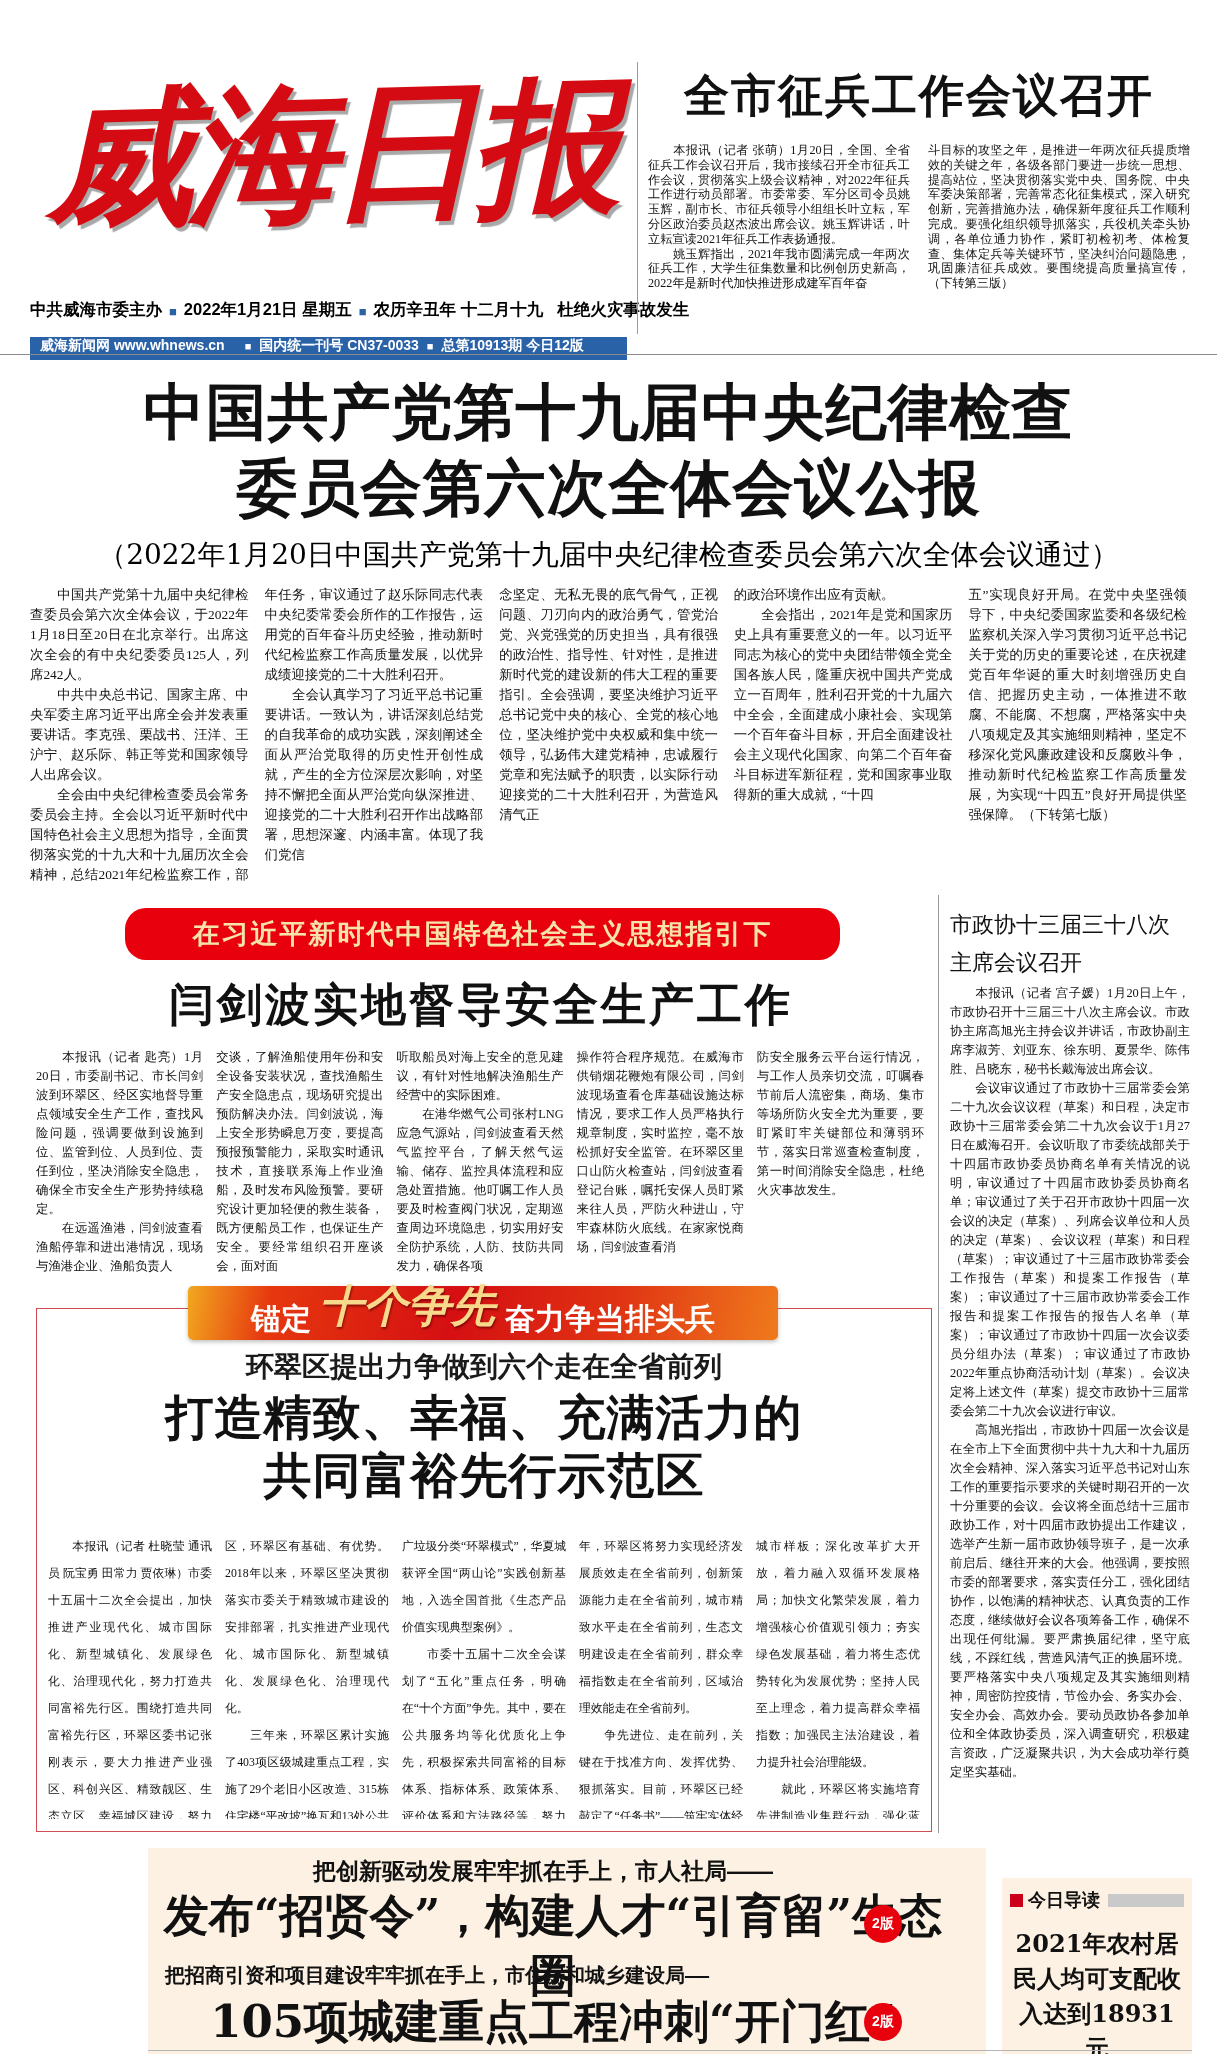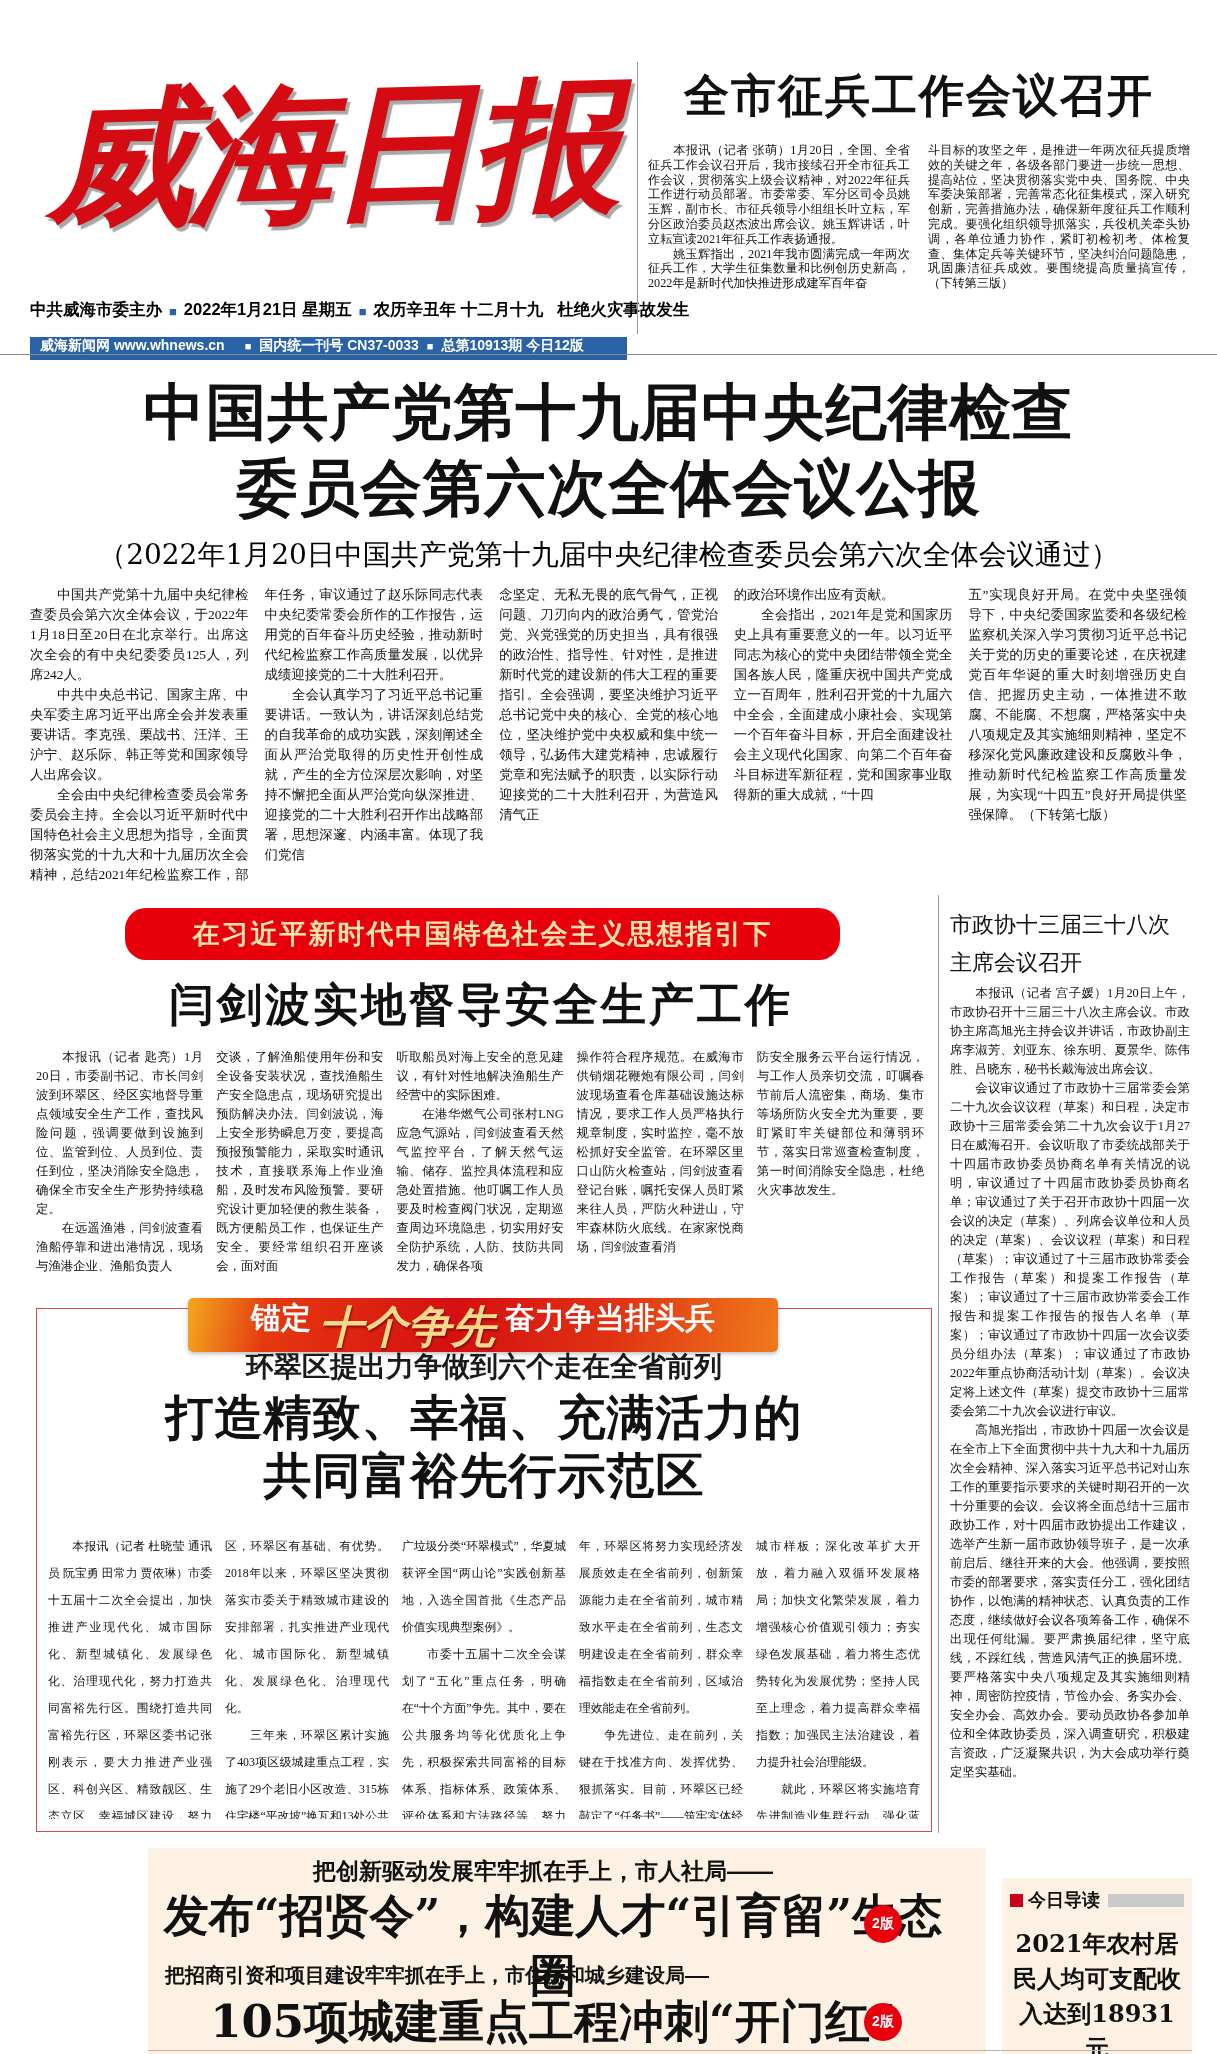--- a/index.html
+++ b/index.html
@@ -49,22 +49,22 @@
 
   
   #cppcc-title{left:950px;top:906px;width:245px;font-weight:400;font-size:22px;line-height:38px;}
   #cppcc-body{left:950px;top:984px;width:240px;height:849px;font-size:12.4px;line-height:19px;overflow:hidden;
     font-family:"Liberation Serif",serif;}
 
   
   #redbox{left:36px;top:1308px;width:896px;height:524px;border:1.5px solid #d24a52;box-sizing:border-box;}
   #banner2{left:188px;top:1286px;width:590px;height:54px;border-radius:5px;
     background:linear-gradient(100deg,#f2a81f 0%,#e6380f 14%,#d50f12 45%,#e03313 72%,#ef7a1c 100%);
-    display:flex;align-items:flex-start;justify-content:center;color:#fff;font-weight:900;font-size:30px;
-    box-shadow:0 2px 4px rgba(0,0,0,.25);margin-top:12px;}
+    display:flex;align-items:flex-end;justify-content:center;color:#fff;font-weight:900;font-size:30px;
+    box-shadow:0 2px 4px rgba(0,0,0,.25);}
   #banner2 .calli{font-family:Liberation Sans, sans-serif;font-style:italic;font-weight:bold;font-size:44px;
     color:#f6d98a;margin:0 10px 4px 8px;text-shadow:1px 2px 2px rgba(90,0,0,.6);}
   #hc-kicker{left:36px;top:1348px;width:896px;text-align:center;font-size:28px;font-weight:600;color:#1a1a1a;}
   #hc-h1{left:36px;top:1386px;width:896px;text-align:center;font-weight:900;font-size:48px;letter-spacing:1px;}
   #hc-h2{left:36px;top:1444px;width:896px;text-align:center;font-weight:900;font-size:48px;letter-spacing:1px;}
   #hc-body{left:48px;top:1533px;width:872px;height:286px;gap:13px;font-size:11.8px;line-height:27px;}
   #hc-body > div{font-family:"Liberation Serif",serif;}
 
   
   #cream{left:148px;top:1848px;width:838px;height:206px;background:#fcf1e2;}

